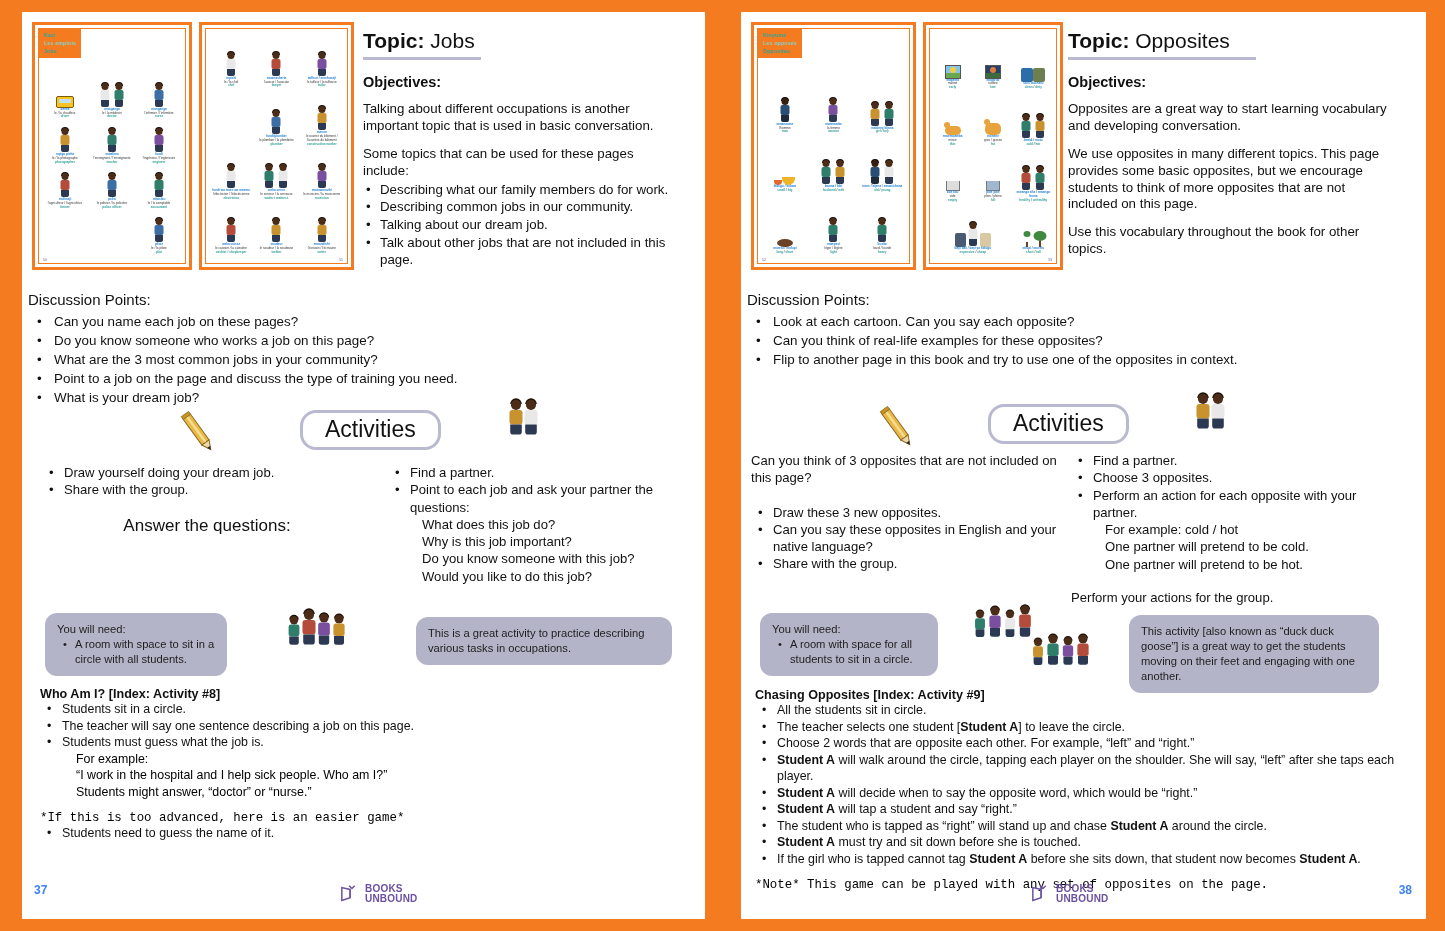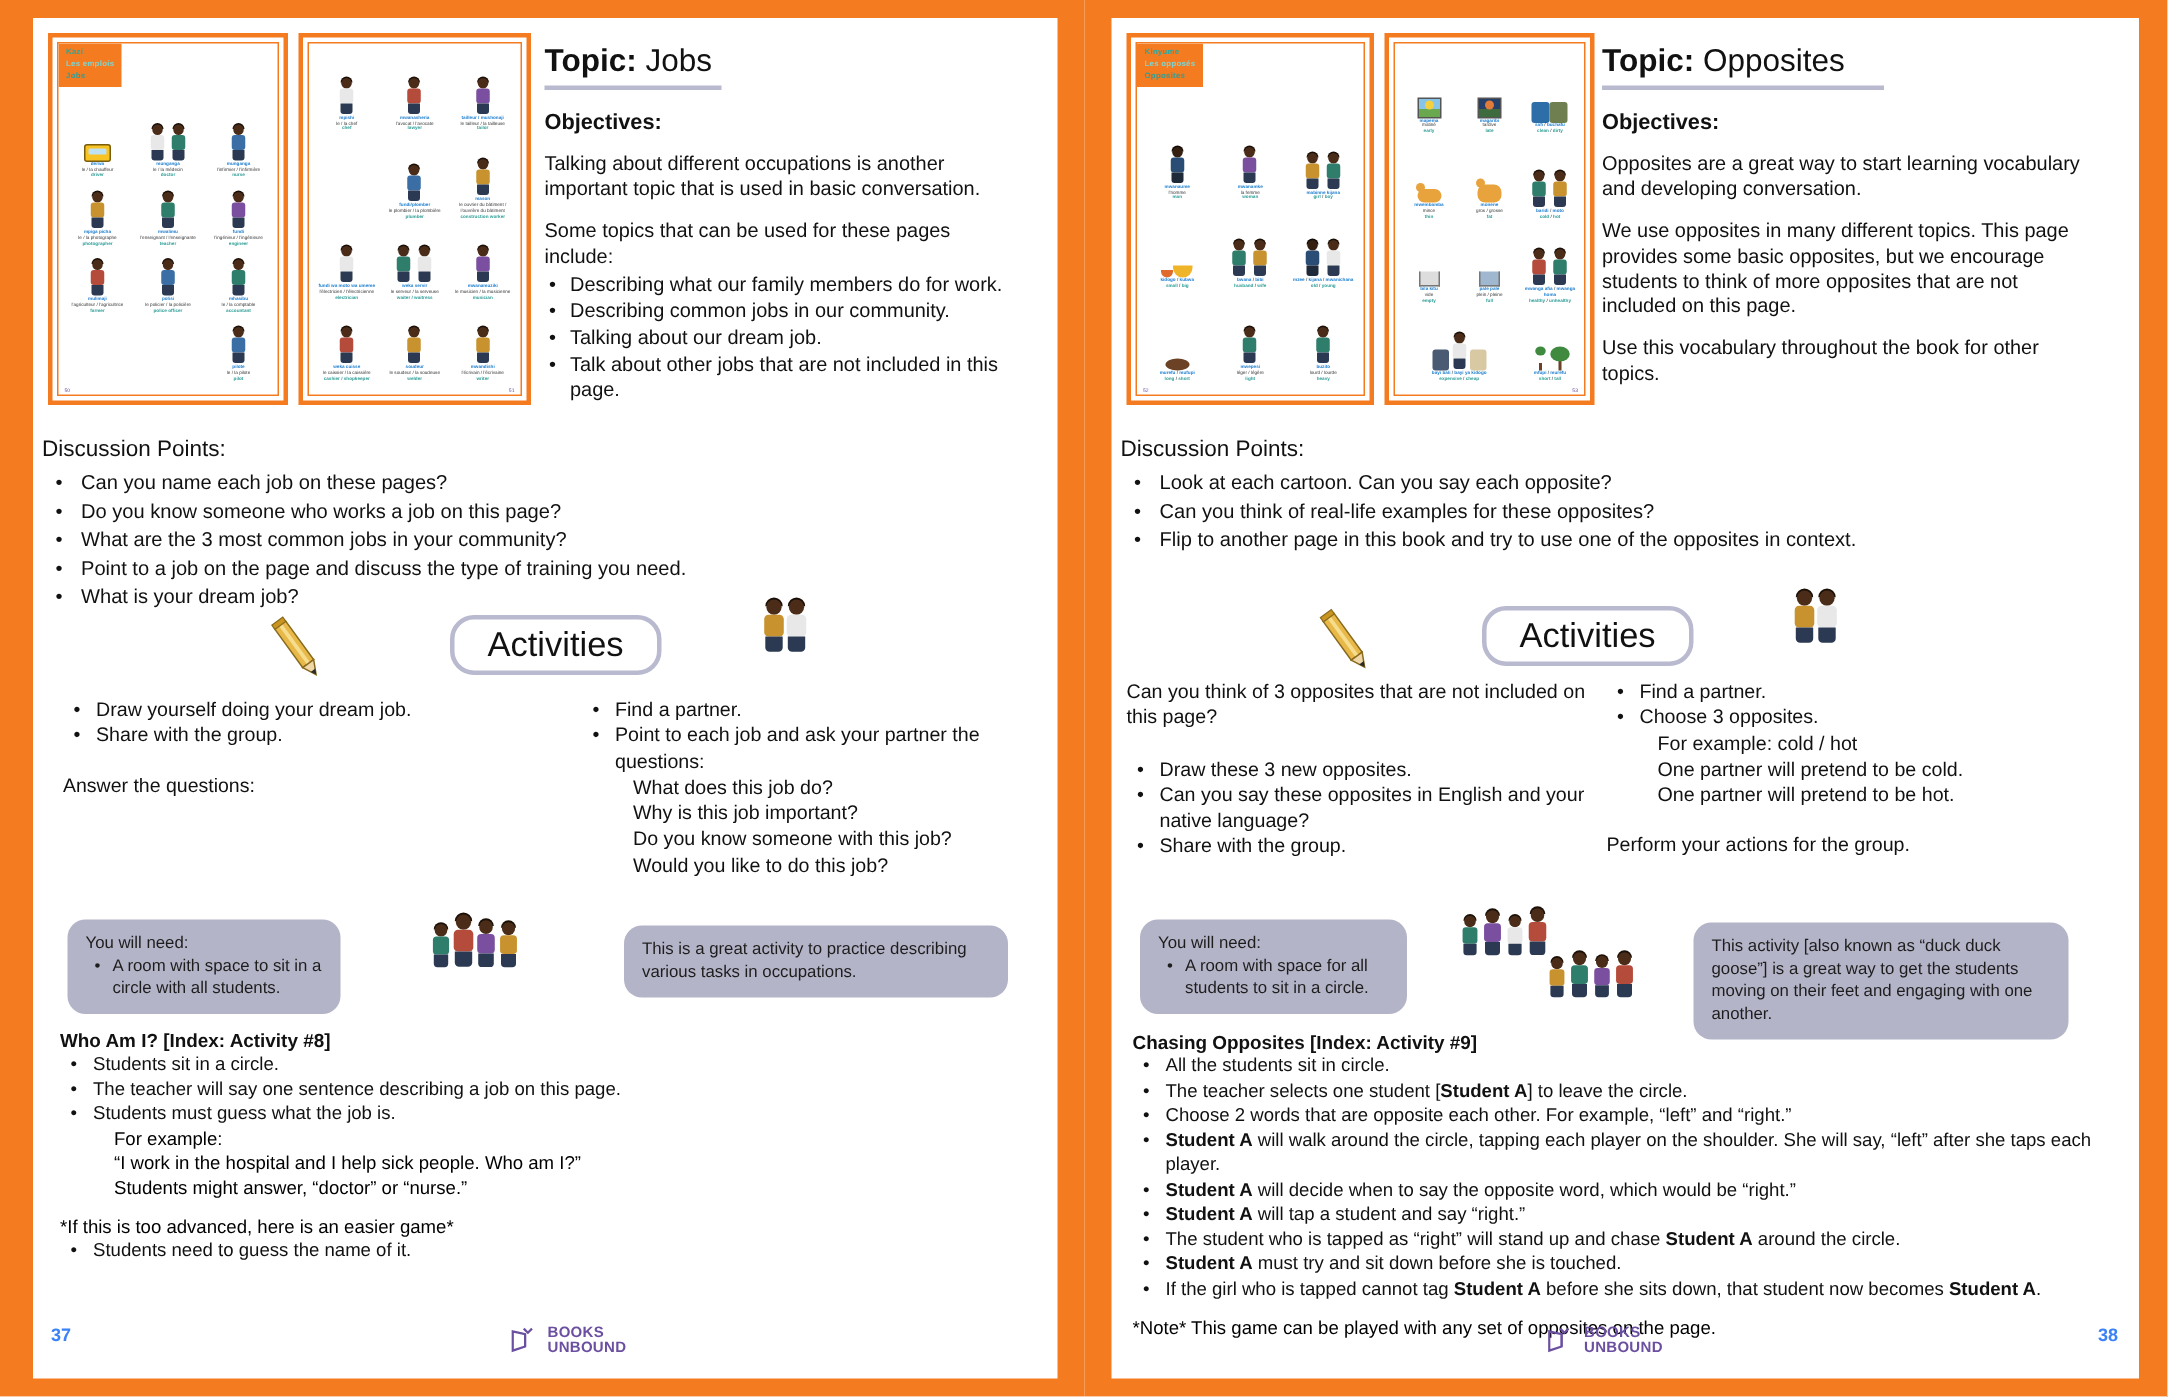--- a/index.html
+++ b/index.html
@@ -158,21 +158,21 @@
   .bubble ul li { position:relative; }
   .bubble ul li::before { content:"\2022"; position:absolute; left:-12px; top:0; }
 
   
   .game { position:absolute; }
   .game-h { font-size:12.6px; font-weight:bold; color:#111; }
   .game ul { margin:0; padding-left: 22px; list-style:none; }
   .game ul li { font-size:12.4px; line-height:1.33; color:#111; position:relative; }
   .game ul li::before { content:"\2022"; position:absolute; left:-15px; top:0; }
   .game .sub { padding-left: 36px; font-size:12.4px; line-height:1.33; }
-  .game .note { font-size:12.4px; margin-top:11px; }
+  .game .note { font-size:12.4px; margin-top:11px;font-family:Liberation Mono, monospace; }
 
   
   .pagenum { position:absolute; bottom:22px; font-size:12px; font-weight:bold; color:#3b82f6; }
   .logo { position:absolute; bottom:14px; display:flex; align-items:center; gap:3px; color:#6b4fa0; }
   .logo svg { width:22px; height:22px; display:block; }
   .logo .ltxt { font-size:10px; font-weight:bold; line-height:1.02; letter-spacing:.2px; }
 
   
   .clip { position:absolute; display:flex; align-items:flex-end; gap:1px; }
   .clip .person { transform-origin: bottom center; }
@@ -505,21 +505,21 @@
             <div class="body"></div>
             <div class="legs"></div>
           </div>
       </div>
 
       <div class="act-col" style="left:20px; top:452px; width:330px;">
         <ul>
           <li>Draw yourself doing your dream job.</li>
           <li>Share with the group.</li>
         </ul>
-        <div style="margin-top:16px; font-size:13px;">Answer the questions:</div>
+        <div style="margin-top:16px; font-size:17px;text-align:center;">Answer the questions:</div>
       </div>
 
       <div class="act-col" style="left:366px; top:452px; width:320px;">
         <ul>
           <li>Find a partner.</li>
           <li>Point to each job and ask your partner the questions:</li>
         </ul>
         <div class="indent">
           <div>What does this job do?</div>
           <div>Why is this job important?</div>
@@ -890,20 +890,21 @@
           <li>Draw these 3 new opposites.</li>
           <li>Can you say these opposites in English and your native language?</li>
           <li>Share with the group.</li>
         </ul>
       </div>
 
       <div class="act-col" style="left:330px; top:440px; width:330px;">
         <ul>
           <li>Find a partner.</li>
           <li>Choose 3 opposites.</li>
+          <li>Perform an action for each opposite with your partner.</li>
         </ul>
         <div class="indent">
           <div>For example: cold / hot</div>
           <div>One partner will pretend to be cold.</div>
           <div>One partner will pretend to be hot.</div>
         </div>
         <div style="margin-top:16px;">Perform your actions for the group.</div>
       </div>
 
       <div class="bubble" style="left:19px; top:601px; width:178px;">

